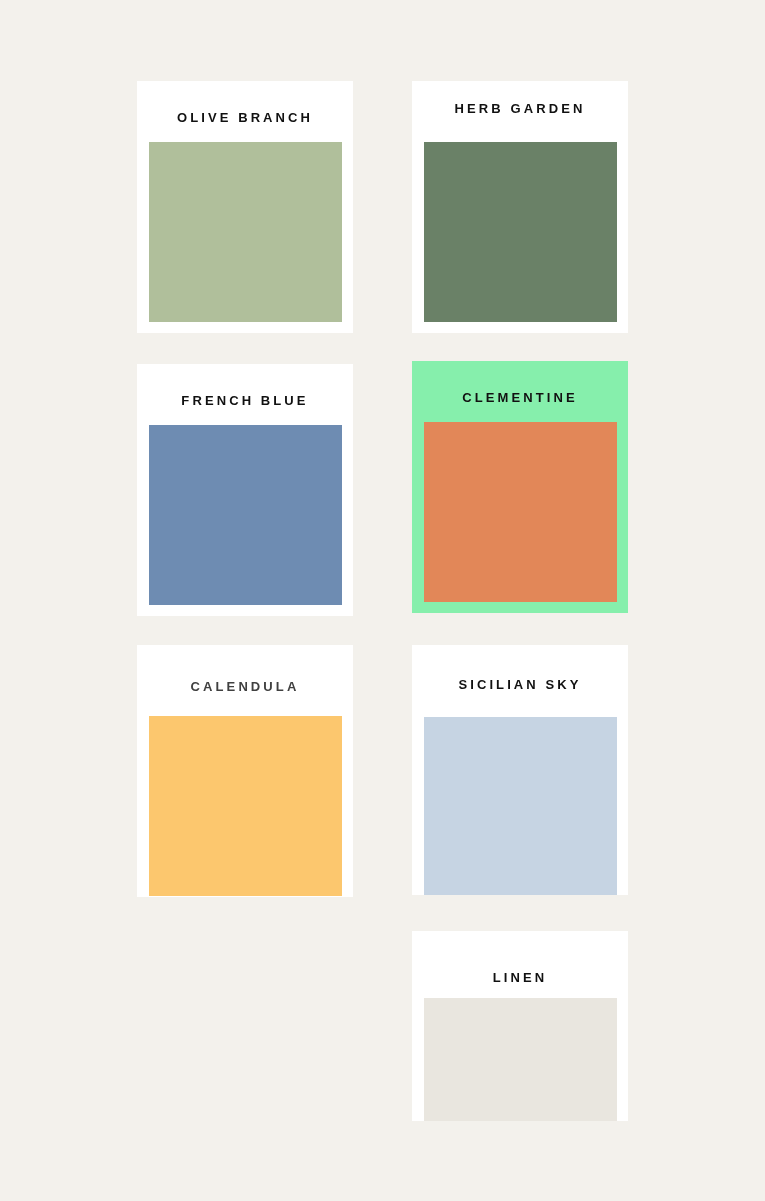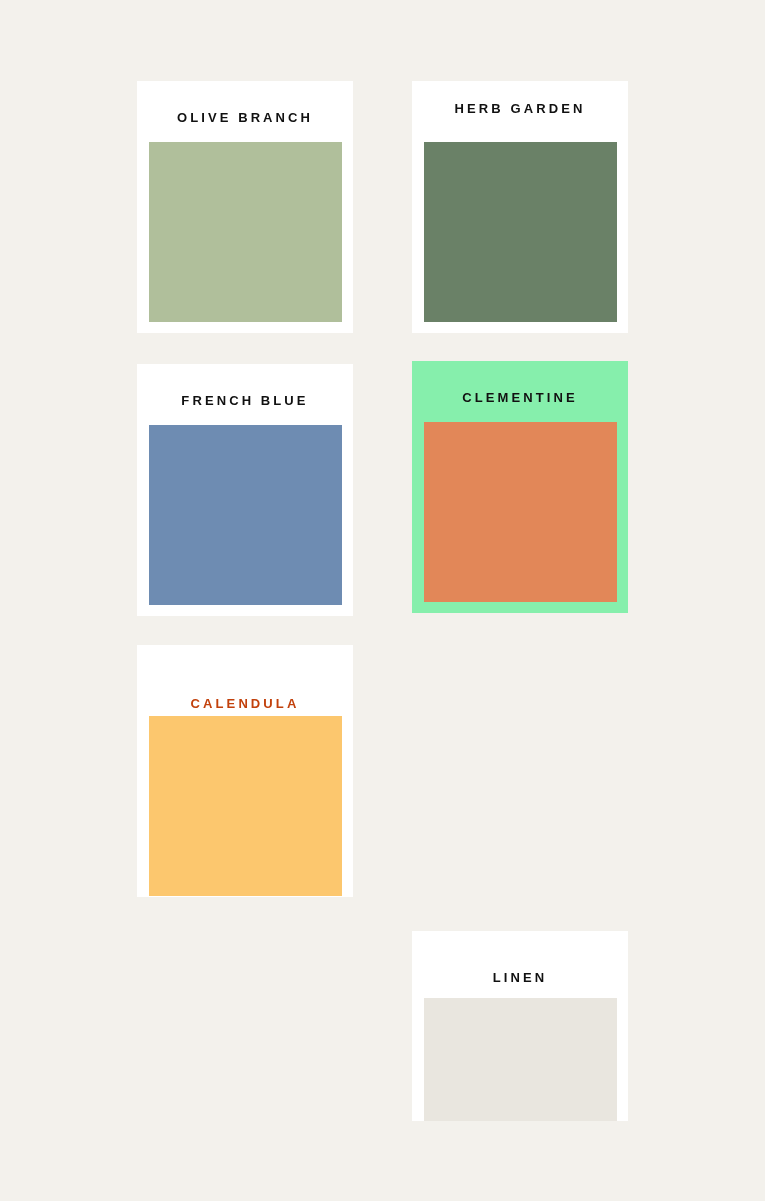--- a/index.html
+++ b/index.html
@@ -56,20 +56,24 @@
     </div>
     <div class="swatch-card" style="left: 137px; top: 364px; width: 216px; height: 252px; background: rgb(255, 255, 255);">
       <div class="swatch-name" style="margin-top: 30px; color: rgb(17, 17, 17);">FRENCH BLUE</div>
       <div class="swatch-chip" style="position: absolute; left: 12px; top: 61px; width: 193px; height: 180px; background: rgb(110, 140, 178);"></div>
     </div>
     <div class="swatch-card" style="left: 412px; top: 361px; width: 216px; height: 252px; background: #86efac;">
       <div class="swatch-name" style="margin-top: 30px; color: rgb(17, 17, 17);">CLEMENTINE</div>
       <div class="swatch-chip" style="position: absolute; left: 12px; top: 61px; width: 193px; height: 180px; background: rgb(226, 135, 88);"></div>
     </div>
     <div class="swatch-card" style="left: 137px; top: 645px; width: 216px; height: 252px; background: rgb(255, 255, 255);">
-      <div class="swatch-name" style="margin-top: 52px; color: #c2410c;">CALENDULA</div>
+      <div class="swatch-name" style="margin-top: 35px; color: #404040;">CALENDULA</div>
       <div class="swatch-chip" style="position: absolute; left: 12px; top: 71px; width: 193px; height: 180px; background: rgb(252, 199, 110);"></div>
+    </div>
+    <div class="swatch-card" style="left: 412px; top: 645px; width: 216px; height: 250px; background: rgb(255, 255, 255);">
+      <div class="swatch-name" style="margin-top: 33px; color: rgb(17, 17, 17);">SICILIAN SKY</div>
+      <div class="swatch-chip" style="position: absolute; left: 12px; top: 72px; width: 193px; height: 178px; background: rgb(198, 212, 227);"></div>
     </div>
     <div class="swatch-card" style="left: 412px; top: 931px; width: 216px; height: 190px; background: rgb(255, 255, 255);">
       <div class="swatch-name" style="margin-top: 40px; color: rgb(17, 17, 17);">LINEN</div>
       <div class="swatch-chip" style="position: absolute; left: 12px; top: 67px; width: 193px; height: 123px; background: rgb(233, 230, 223);"></div>
     </div>
   </div>
 
 </body></html>

